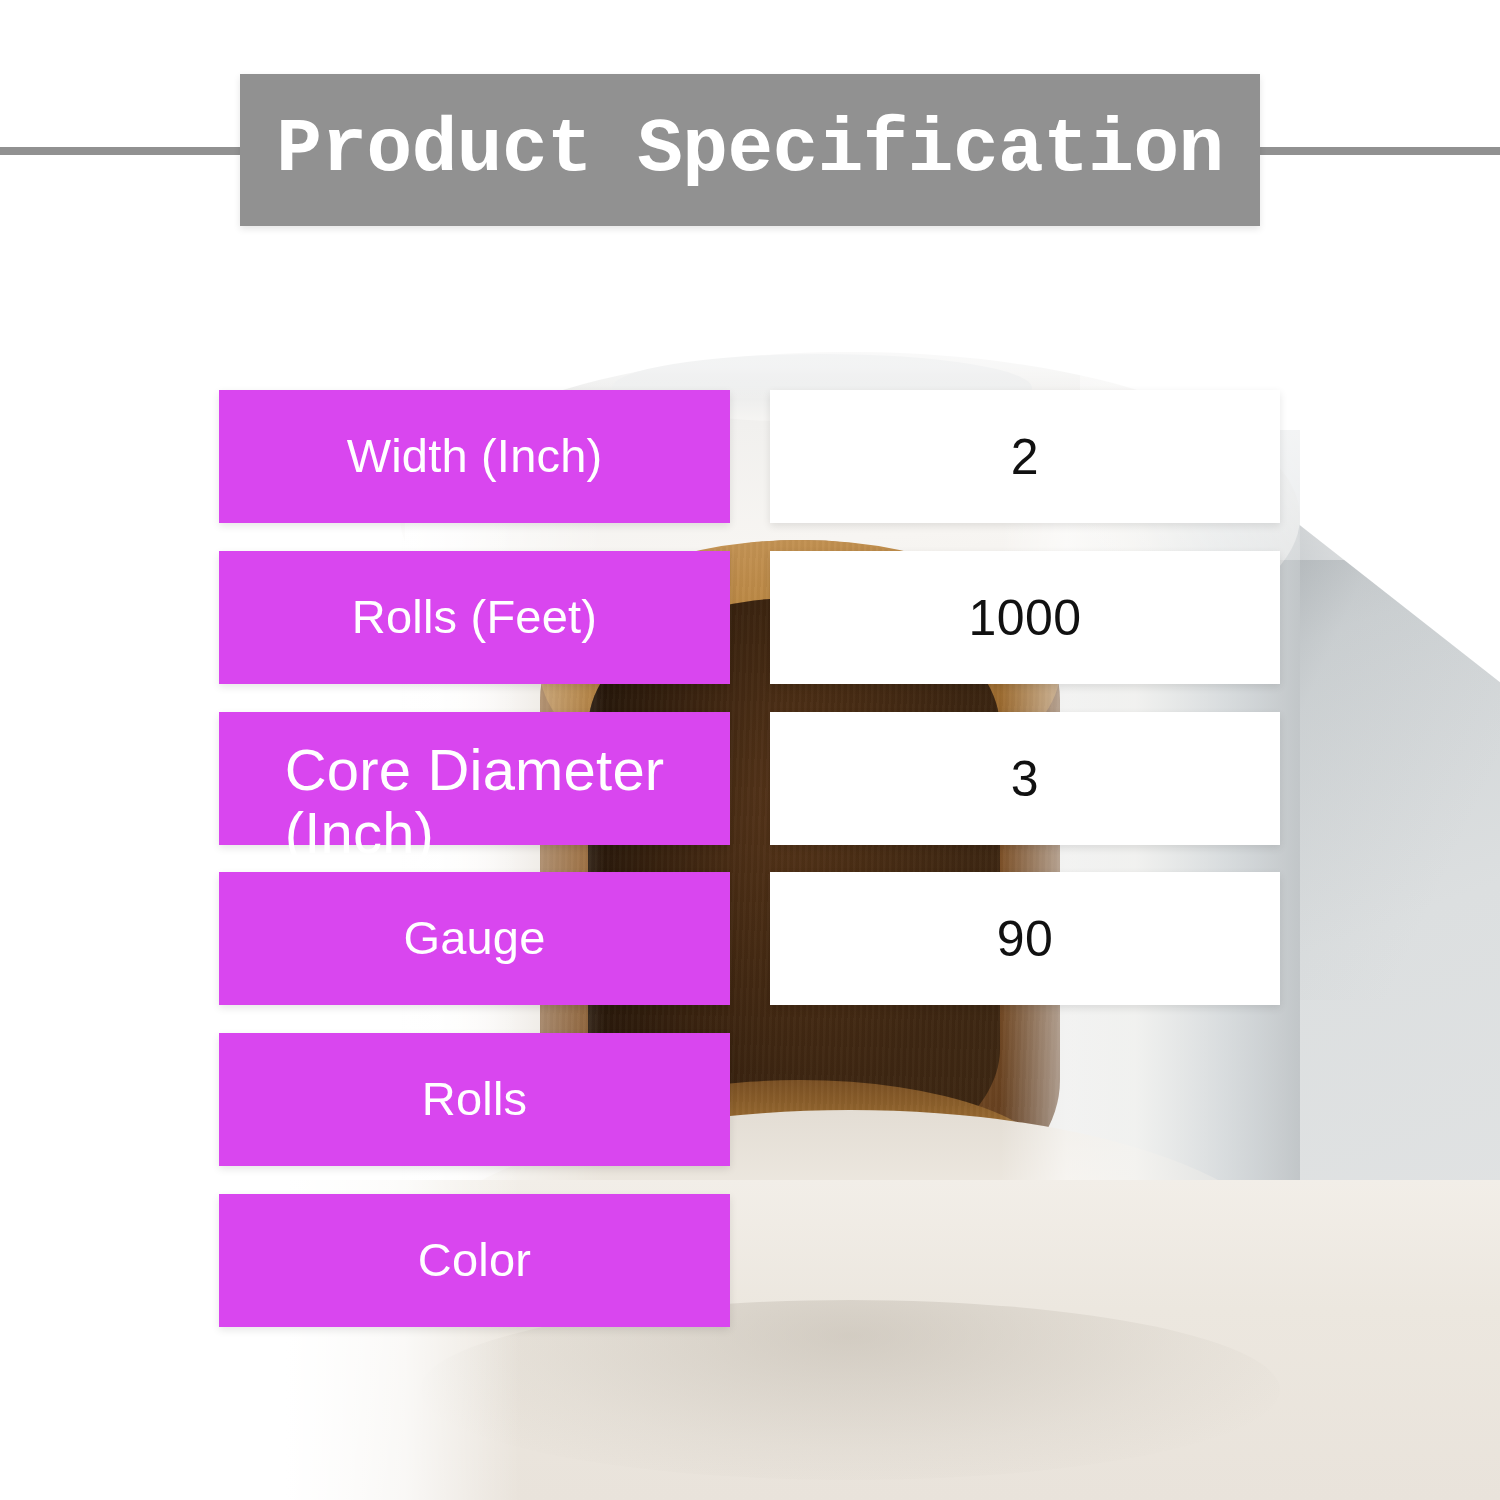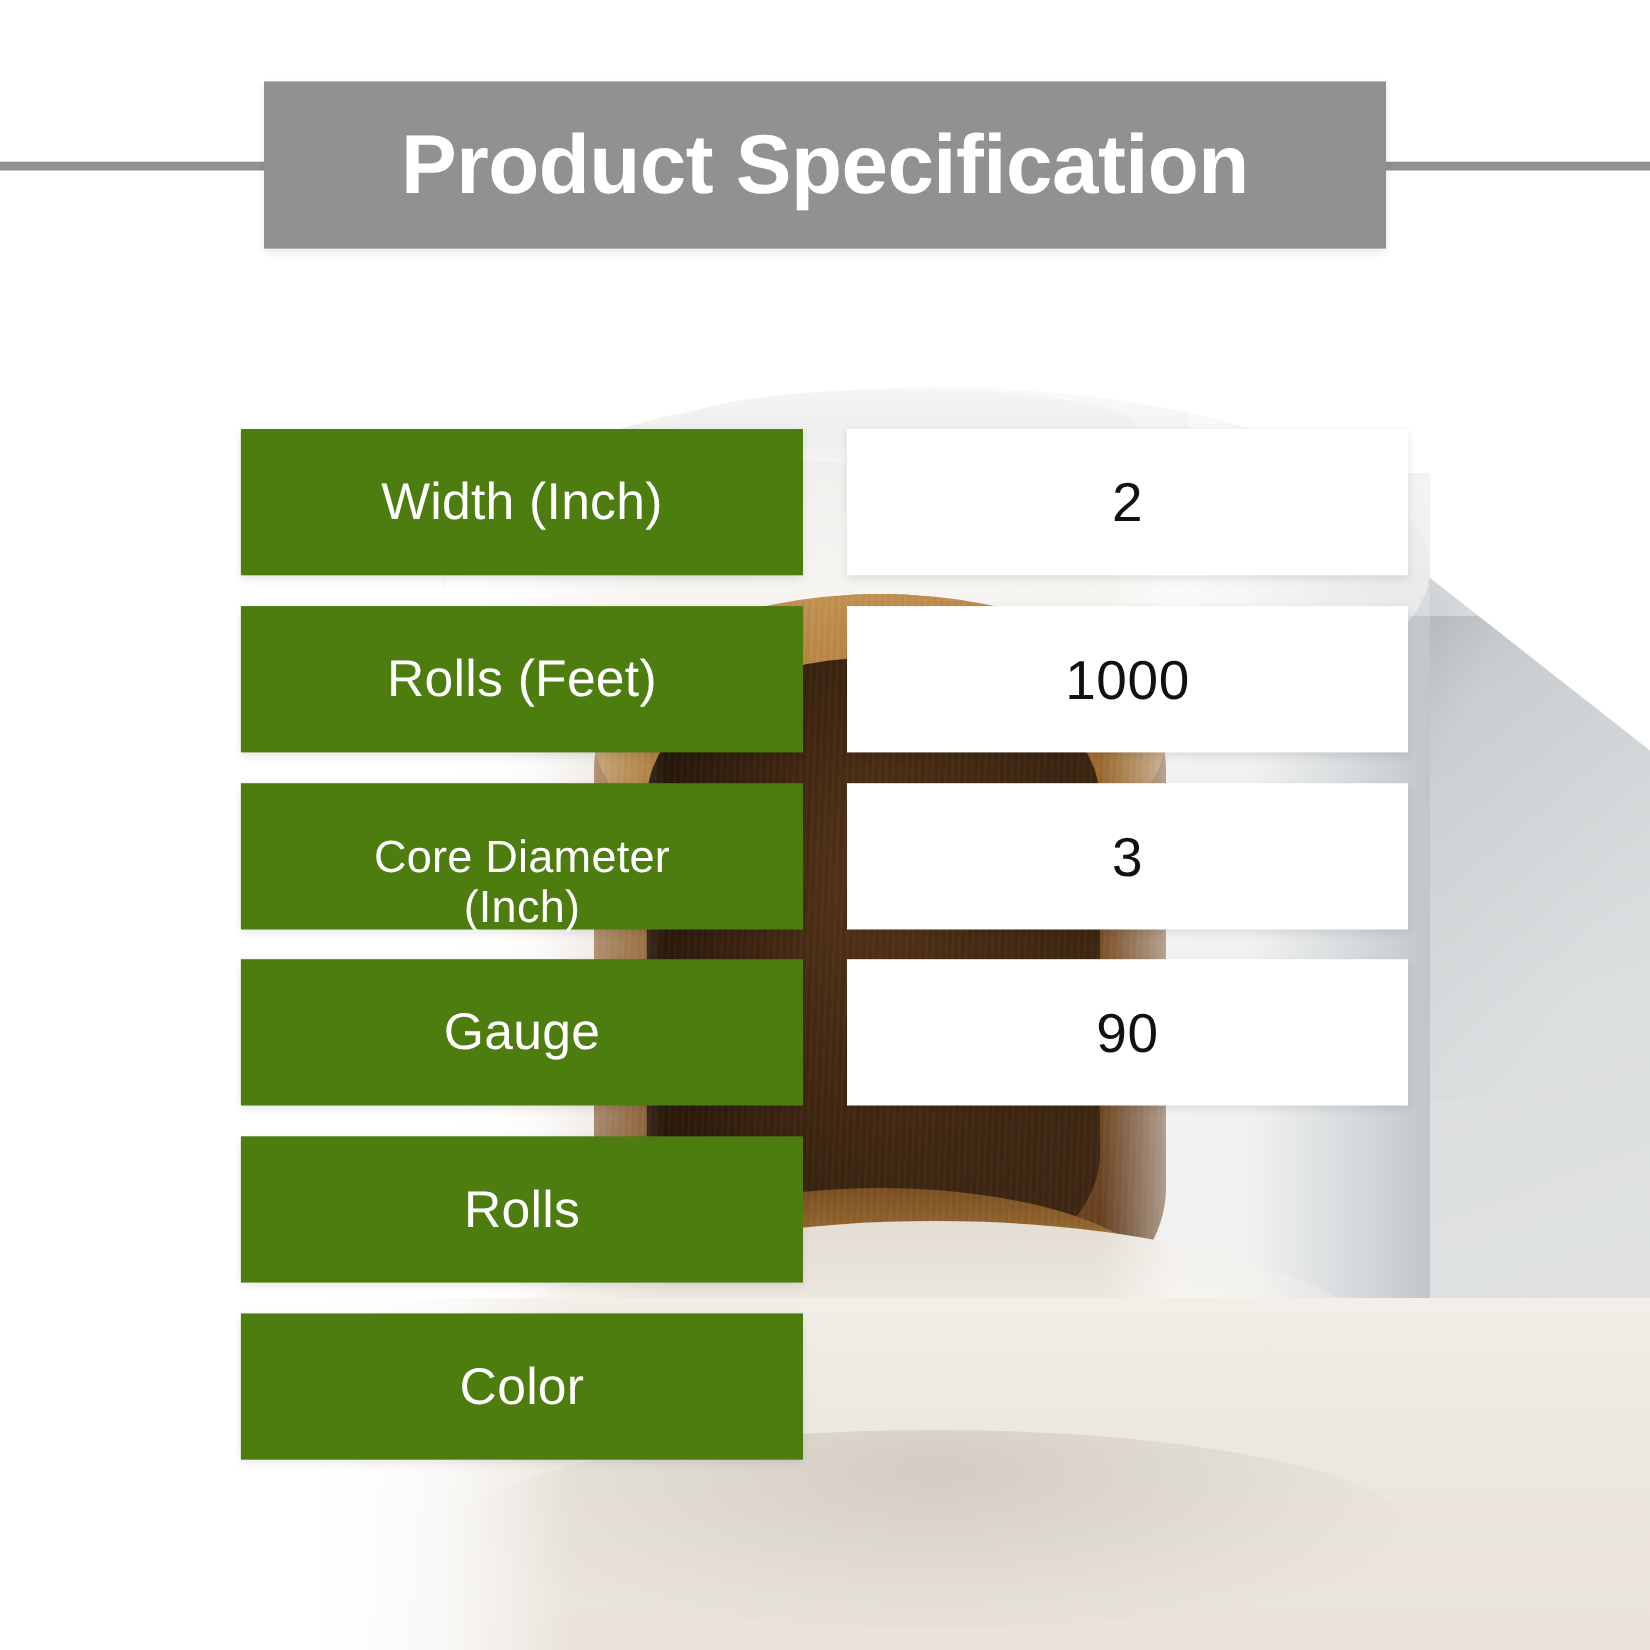--- a/index.html
+++ b/index.html
@@ -244,21 +244,21 @@
     justify-content: center;
     box-shadow: 0 3px 7px rgba(0,0,0,0.10);
   }
   .title-text {
     color: #ffffff;
     font-size: 76px;
     font-weight: 700;
     letter-spacing: -0.5px;
     line-height: 1;
     white-space: nowrap;
-    font-family: Liberation Sans, sans-serif;
+    font-family: Liberation Mono, monospace;
   }
 
   
   .spec-table {
     position: absolute;
     left: 0;
     top: 0;
     width: 1500px;
     height: 1500px;
   }
@@ -267,37 +267,36 @@
     left: 0;
     width: 1500px;
     height: 133px;
   }
   .label-cell {
     position: absolute;
     left: 219px;
     top: 0;
     width: 511px;
     height: 133px;
-    background: #4d7c0f;
+    background: #d946ef;
     display: flex;
     align-items: center;
     justify-content: center;
-    text-align: center;
     box-shadow: 0 3px 8px rgba(0,0,0,0.10);
   }
   .label-text {
     color: #ffffff;
     font-size: 47px;
     font-weight: 300;
     line-height: 1.08;
     letter-spacing: 0.2px;
     padding: 0 10px;
     font-family: "Liberation Sans", sans-serif;
   }
-  .label-text.two-line { font-size: 41px; margin-top: 46px; }
+  .label-text.two-line { font-size: 58px; margin-top: 46px; }
 
   .value-cell {
     position: absolute;
     left: 770px;
     top: 0;
     width: 510px;
     height: 133px;
     background: #ffffff;
     display: flex;
     align-items: center;

